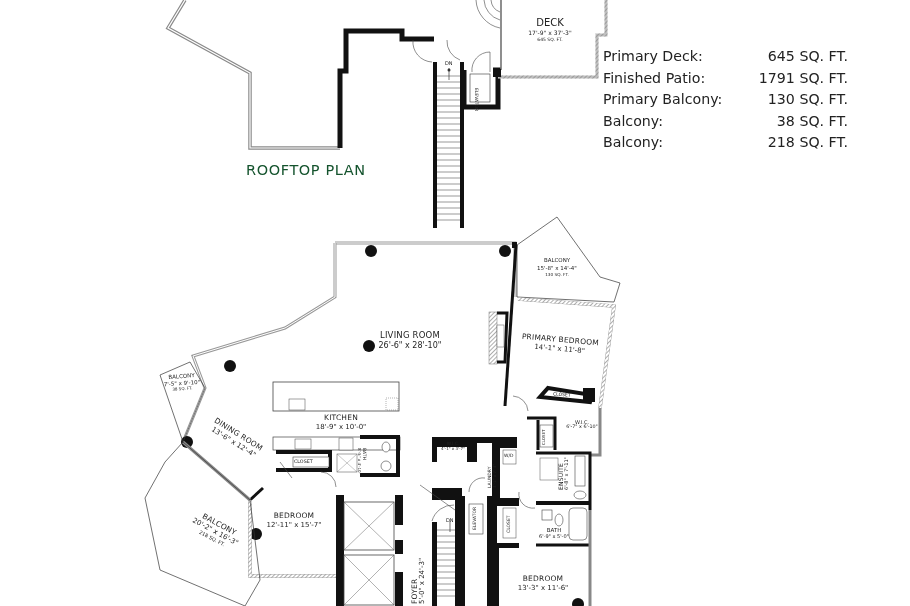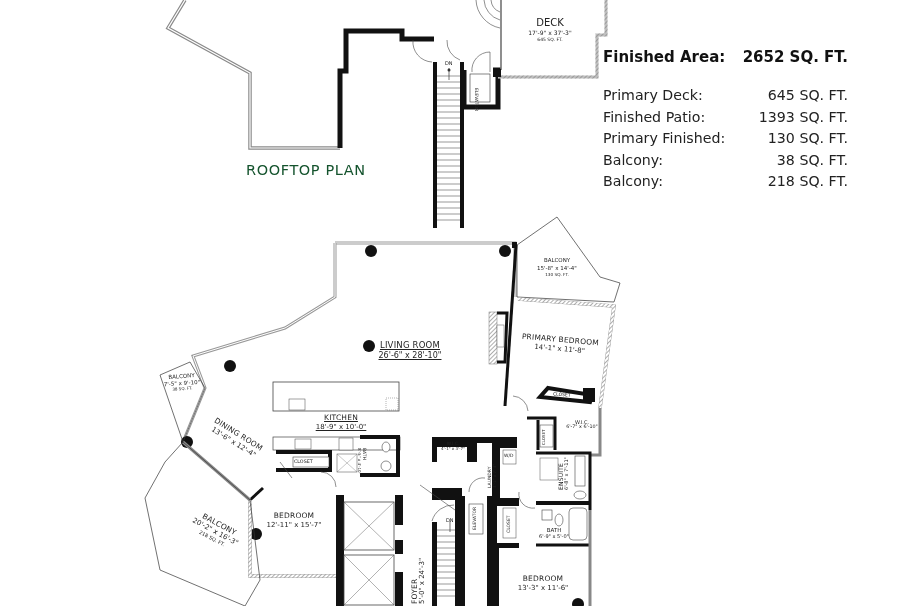--- a/index.html
+++ b/index.html
@@ -217,34 +217,30 @@
       <line x1="450" y1="521" x2="450" y2="532" stroke="#333" stroke-width="0.7"></line>
       <path d="M420,485 L455,510" fill="none" stroke="#444" stroke-width="0.6"></path>
       <path d="M432,521 A22,22 0 0 1 454,505" fill="none" stroke="#444" stroke-width="0.6"></path>
     </g>
 
     <line x1="497" y1="548" x2="497" y2="606" stroke="#111" stroke-width="4"></line>
   </g>
 </svg>
 
 <div class="area-box">
-  <div class="area-head">
-    <span>Finished Area:</span>
-    <span class="v">2652 SQ. FT.</span>
-  </div>
   <div class="area-row">
     <span>Primary Deck:</span>
     <span>645 SQ. FT.</span>
   </div>
   <div class="area-row">
     <span>Finished Patio:</span>
-    <span>1393 SQ. FT.</span>
-  </div>
-  <div class="area-row">
-    <span>Primary Finished:</span>
+    <span>1791 SQ. FT.</span>
+  </div>
+  <div class="area-row">
+    <span>Primary Balcony:</span>
     <span>130 SQ. FT.</span>
   </div>
   <div class="area-row">
     <span>Balcony:</span>
     <span>38 SQ. FT.</span>
   </div>
   <div class="area-row">
     <span>Balcony:</span>
     <span>218 SQ. FT.</span>
   </div>
@@ -252,21 +248,21 @@
 
 <div class="lbl title" style="left:246px; top:163px;">ROOFTOP PLAN</div>
 <div class="lbl center" style="left:520px; top:18px; width:60px;">
   <div class="tiny" style="font-size:10px;">DECK</div>
   <div class="tiny" style="font-size:6px; margin-top:2px;">17'-9" x 37'-3"</div>
   <div class="tiny" style="font-size:4.5px; margin-top:2px;">645 SQ. FT.</div>
 </div>
 <div class="lbl tiny" style="left:445px; top:61px; font-size:5px;">DN</div>
 <div class="lbl tiny" style="left:478px; top:88px; font-size:4.5px; transform:rotate(90deg); transform-origin:left top;">ELEVATOR</div>
 
-<div class="lbl center" style="left:355px; top:341px; width:110px;text-decoration:underline;">
+<div class="lbl center" style="left:355px; top:331px; width:110px;">
   <div class="room-name">LIVING ROOM</div>
   <div class="room-dim" style="margin-top:2px;">26'-6" x 28'-10"</div>
 </div>
 
 <div class="lbl center" style="left:527px; top:258px; width:60px;">
   <div class="tiny" style="font-size:5.5px;">BALCONY</div>
   <div class="tiny" style="font-size:5.5px; margin-top:2px;">15'-8" x 14'-4"</div>
   <div class="tiny" style="font-size:4.2px; margin-top:2px;">130 SQ. FT.</div>
 </div>
 
@@ -274,21 +270,21 @@
   <div class="room-name" style="font-size:7.5px;">PRIMARY BEDROOM</div>
   <div class="room-dim" style="font-size:7px; margin-top:2px;">14'-1" x 11'-8"</div>
 </div>
 
 <div class="lbl center" style="left:160px; top:374px; width:44px; transform:rotate(-4deg);">
   <div class="tiny">BALCONY</div>
   <div class="tiny" style="margin-top:1px;">7'-5" x 9'-10"</div>
   <div class="tiny" style="font-size:4px; margin-top:1px;">38 SQ. FT.</div>
 </div>
 
-<div class="lbl center" style="left:296px; top:414px; width:90px;text-decoration:underline;">
+<div class="lbl center" style="left:296px; top:414px; width:90px;">
   <div class="room-name" style="font-size:7.5px;">KITCHEN</div>
   <div class="room-dim" style="font-size:7px; margin-top:2px;">18'-9" x 10'-0"</div>
 </div>
 
 <div class="lbl center" style="left:196px; top:430px; width:80px; transform:rotate(32deg);">
   <div class="room-name" style="font-size:7.5px;">DINING ROOM</div>
   <div class="room-dim" style="font-size:7px; margin-top:2px;">13'-6" x 12'-4"</div>
 </div>
 
 <div class="lbl tiny" style="left:294px; top:460px; font-size:4.8px;">CLOSET</div>

